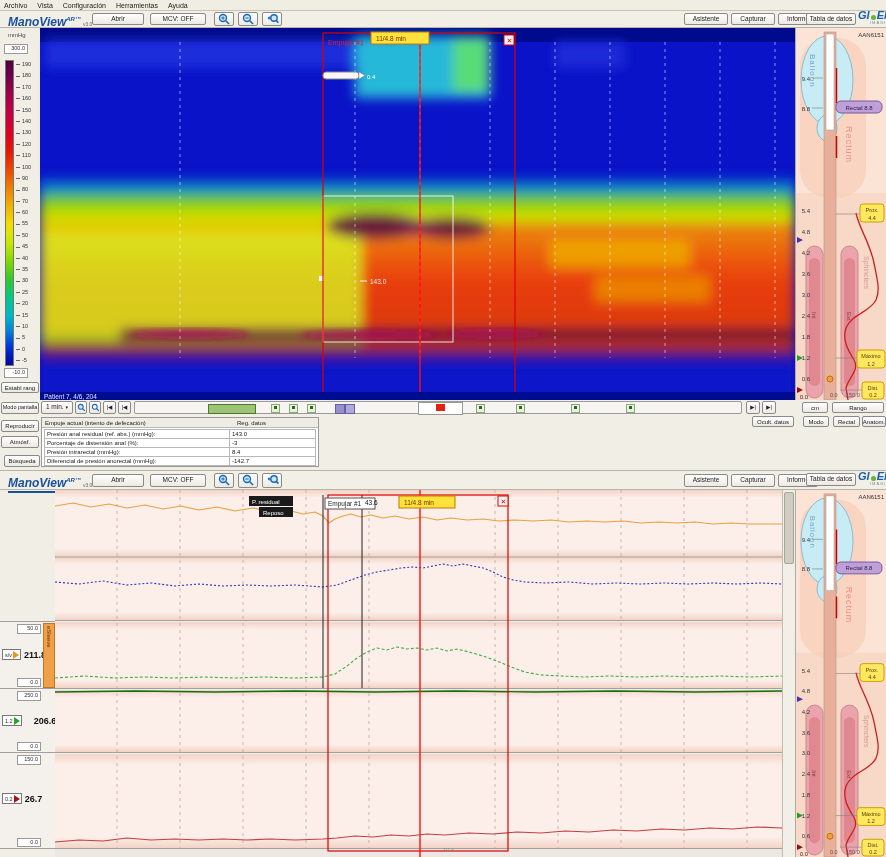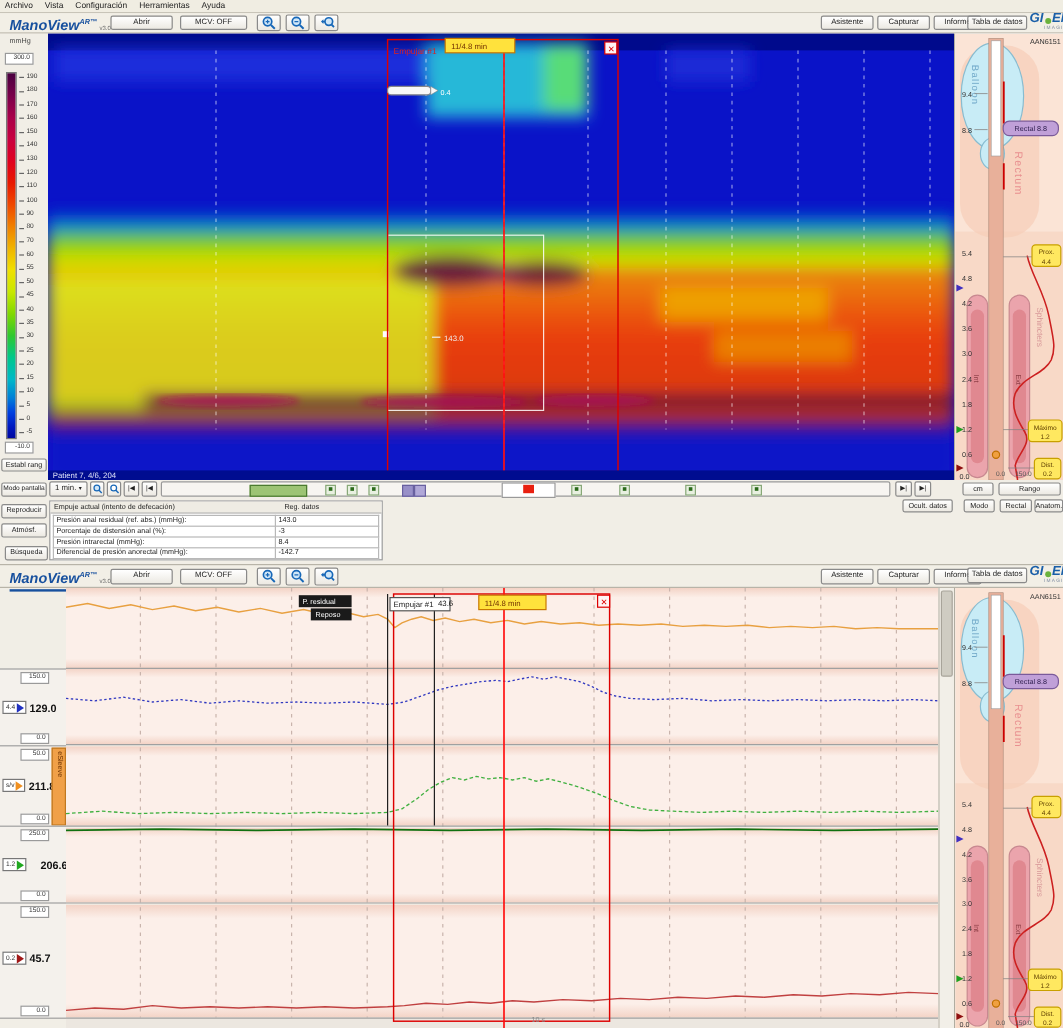--- a/index.html
+++ b/index.html
@@ -421,31 +421,20 @@
   <div class="gibrand" style="left:858px;top:471px;z-index:5;">
     <span class="row">
         <span>GI</span>
         <span class="dot"></span>
         <span>EN</span>
       </span>
     <span class="sub">IMAGING</span>
   </div>
 
 
-  <div class="chanblock" style="top:557px;height:64px;">
-    <div class="rngbox" style="right:14px;top:2px;left:auto;">150.0</div>
-    <div class="markerrow" style="top:26px;">
-      <span class="mchip">
-          <span class="mtxt">4.4</span>
-          <span class="arr" style="border-left-color:#2030c0;"></span>
-        </span>
-      <span class="mval">129.0</span>
-    </div>
-    <div class="rngbox" style="right:14px;bottom:2px;top:auto;left:auto;">0.0</div>
-  </div>
 
   <div class="chanblock" style="top:621px;height:67px;">
     <div class="rngbox" style="right:14px;top:2px;left:auto;">50.0</div>
     <div class="markerrow" style="top:27px;">
       <span class="mchip">
           <span class="mtxt">s/v</span>
           <span class="arr" style="border-left-color:#f09020;"></span>
         </span>
       <span class="mval">211.8</span>
     </div>
@@ -467,21 +456,21 @@
     <div class="rngbox" style="right:14px;bottom:2px;top:auto;left:auto;">0.0</div>
   </div>
 
   <div class="chanblock" style="top:752px;height:96px;">
     <div class="rngbox" style="right:14px;top:2px;left:auto;">150.0</div>
     <div class="markerrow" style="top:40px;">
       <span class="mchip">
           <span class="mtxt">0.2</span>
           <span class="arr" style="border-left-color:#a01818;"></span>
         </span>
-      <span class="mval">45.7</span>
+      <span class="mval">26.7</span>
     </div>
     <div class="rngbox" style="right:14px;bottom:2px;top:auto;left:auto;">0.0</div>
   </div>
   <div class="abs" style="left:0;top:848px;width:55px;height:9px;background:#f1eee6;border-top:1px solid #a0a0a0;"></div>
 
   <svg class="abs" style="left:55px;top:490px;" width="727" height="367" viewBox="0 0 727 367">
     <defs>
       <linearGradient id="laneG" x1="0" y1="0" x2="0" y2="1">
         <stop offset="0" stop-color="#f3d3c6"></stop>
           <stop offset="0.12" stop-color="#fcefe9"></stop>

